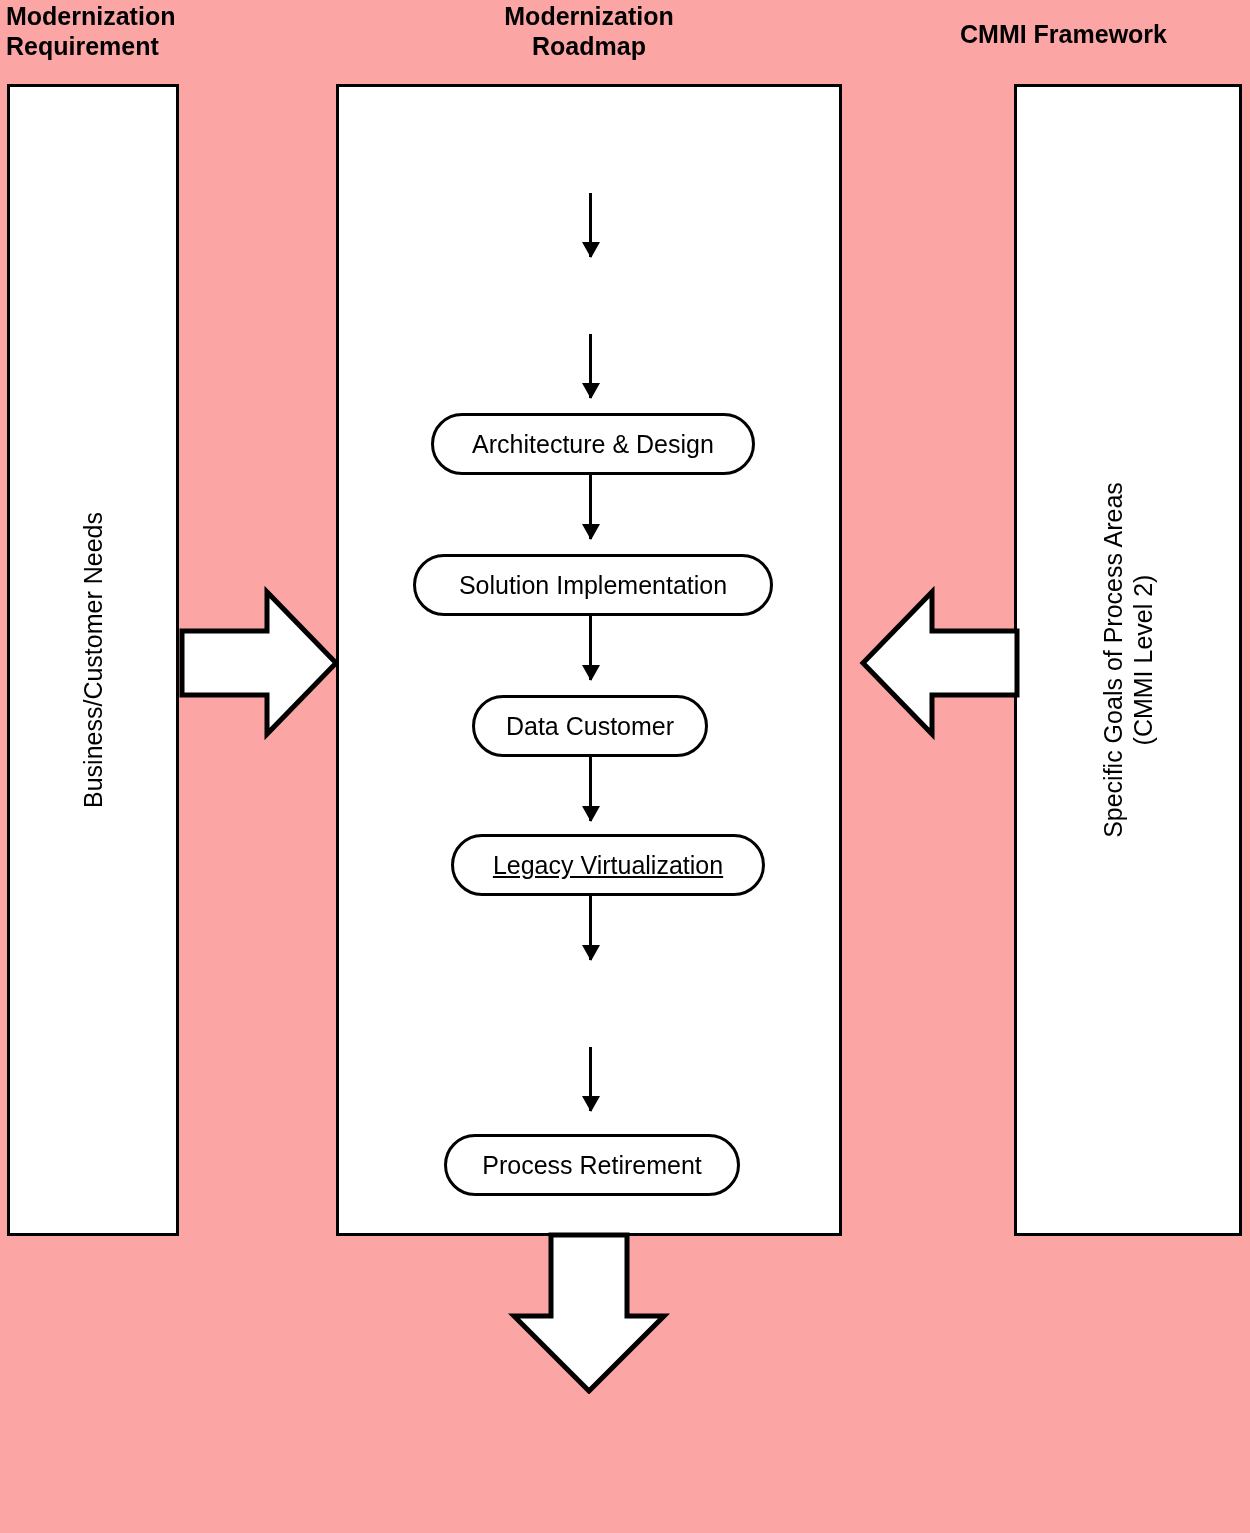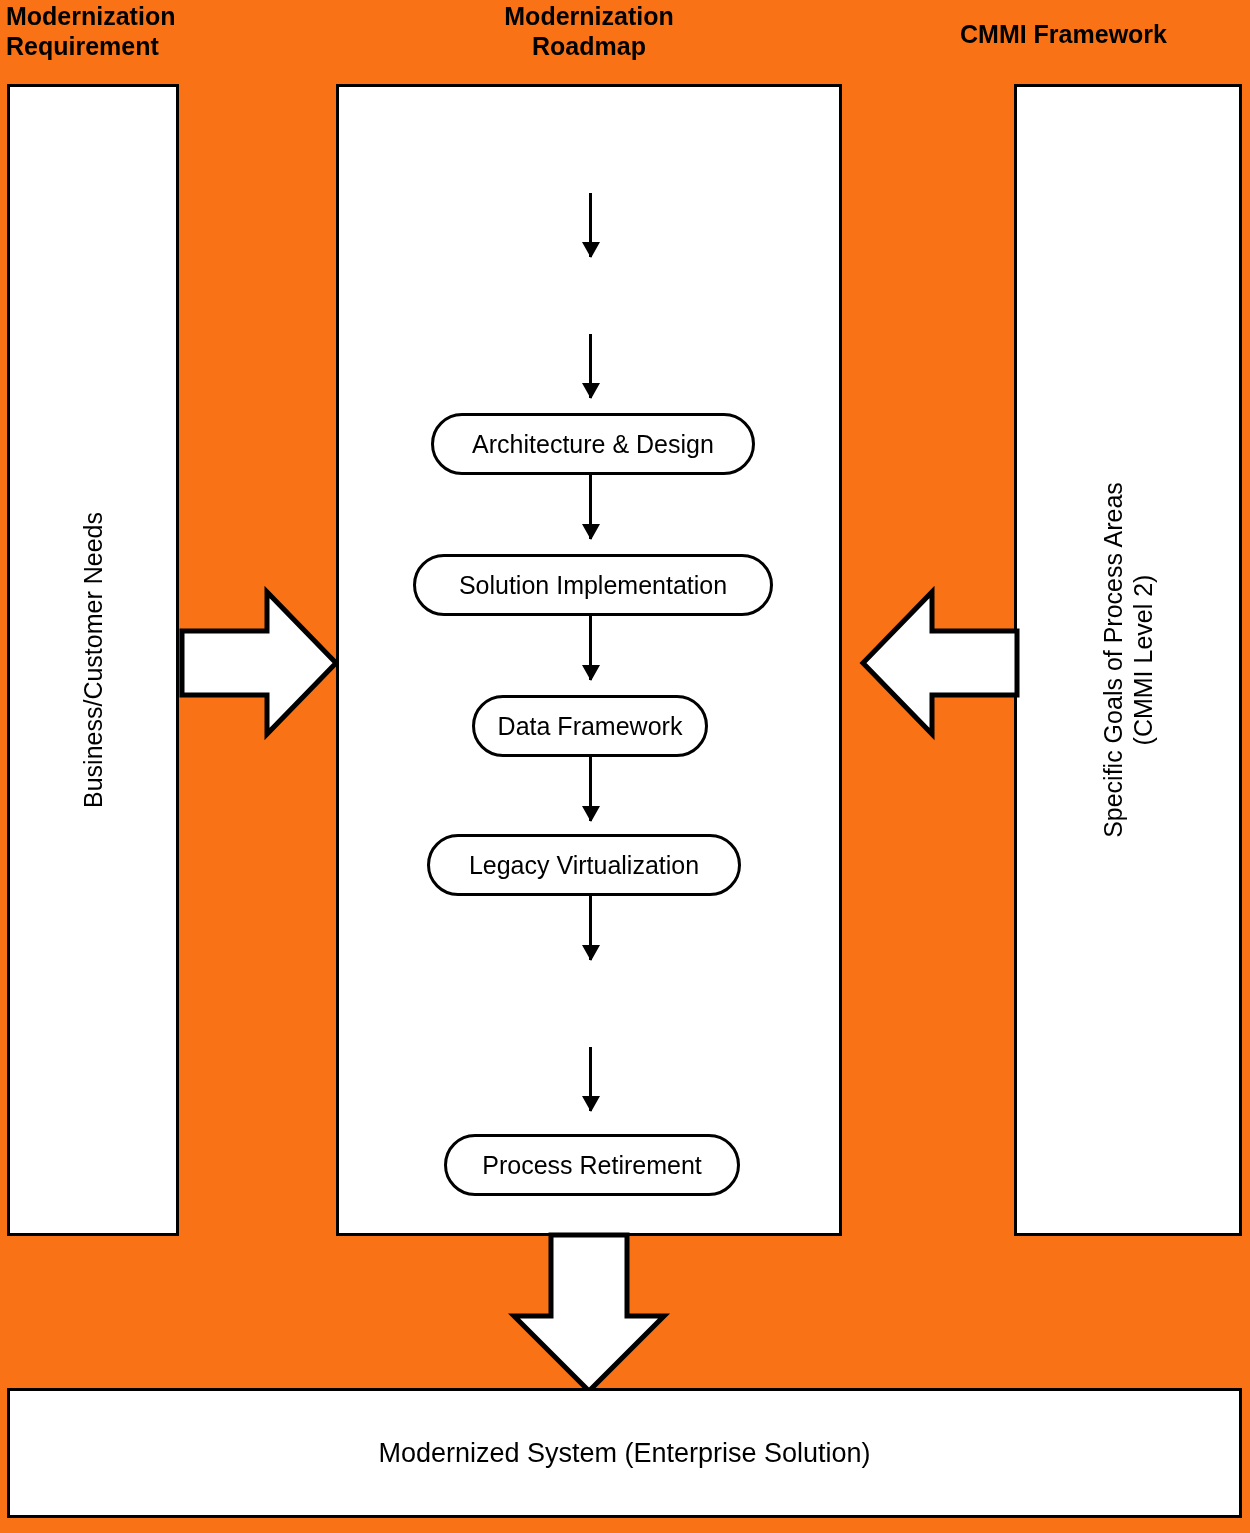--- a/index.html
+++ b/index.html
@@ -9,21 +9,21 @@
   }
   body {
     font-family: "Liberation Sans", sans-serif;
     color: #000000;
   }
   #canvas {
     position: relative;
     width: 1250px;
     height: 1533px;
     overflow: hidden;
-    background: #f97316;
+    background: #fca5a5;
   }
 
   
   .col-heading {
     position: absolute;
     font-weight: bold;
     font-size: 25px;
     line-height: 1.18;
     color: #000;
     white-space: pre-line;
@@ -138,24 +138,24 @@
     <div class="connector" style="left:250px; top:106px; height:64px;"></div>
 
     <div class="connector" style="left:250px; top:247px; height:64px;"></div>
 
     <div class="node" style="left:92px; top:326px; width:324px;">Architecture &amp; Design</div>
     <div class="connector" style="left:250px; top:388px; height:64px;"></div>
 
     <div class="node" style="left:74px; top:467px; width:360px;">Solution Implementation</div>
     <div class="connector" style="left:250px; top:529px; height:64px;"></div>
 
-    <div class="node" style="left:133px; top:608px; width:236px;">Data Framework</div>
+    <div class="node" style="left:133px; top:608px; width:236px;">Data Customer</div>
     <div class="connector" style="left:250px; top:670px; height:64px;"></div>
 
-    <div class="node" style="left:88px; top:747px; width:314px;">Legacy Virtualization</div>
+    <div class="node" style="left:112px; top:747px; width:314px;text-decoration:underline;">Legacy Virtualization</div>
     <div class="connector" style="left:250px; top:809px; height:64px;"></div>
 
     <div class="connector" style="left:250px; top:960px; height:64px;"></div>
 
     <div class="node" style="left:105px; top:1047px; width:296px;">Process Retirement</div>
   </div>
 
   <div class="panel" id="panel-right">
     <div class="vtext" id="vtext-right">Specific Goals of Process Areas
 (CMMI Level 2)</div>
@@ -172,17 +172,14 @@
       <polygon points="179,48 94,48 94,9 25,80 94,151 94,112 179,112" fill="#ffffff" stroke="#000000" stroke-width="5" stroke-linejoin="miter"></polygon>
     </svg>
   </div>
 
   <div class="block-arrow" style="left:505px; top:1232px;">
     <svg width="170" height="162" viewBox="0 0 170 162">
       <polygon points="46,3 46,84 9,84 84,159 159,84 122,84 122,3" fill="#ffffff" stroke="#000000" stroke-width="5" stroke-linejoin="miter"></polygon>
     </svg>
   </div>
 
-  <div class="panel" id="panel-bottom">
-    <div id="bottom-label">Modernized System (Enterprise Solution)</div>
-  </div>
 
 </div>
 
 </body></html>

